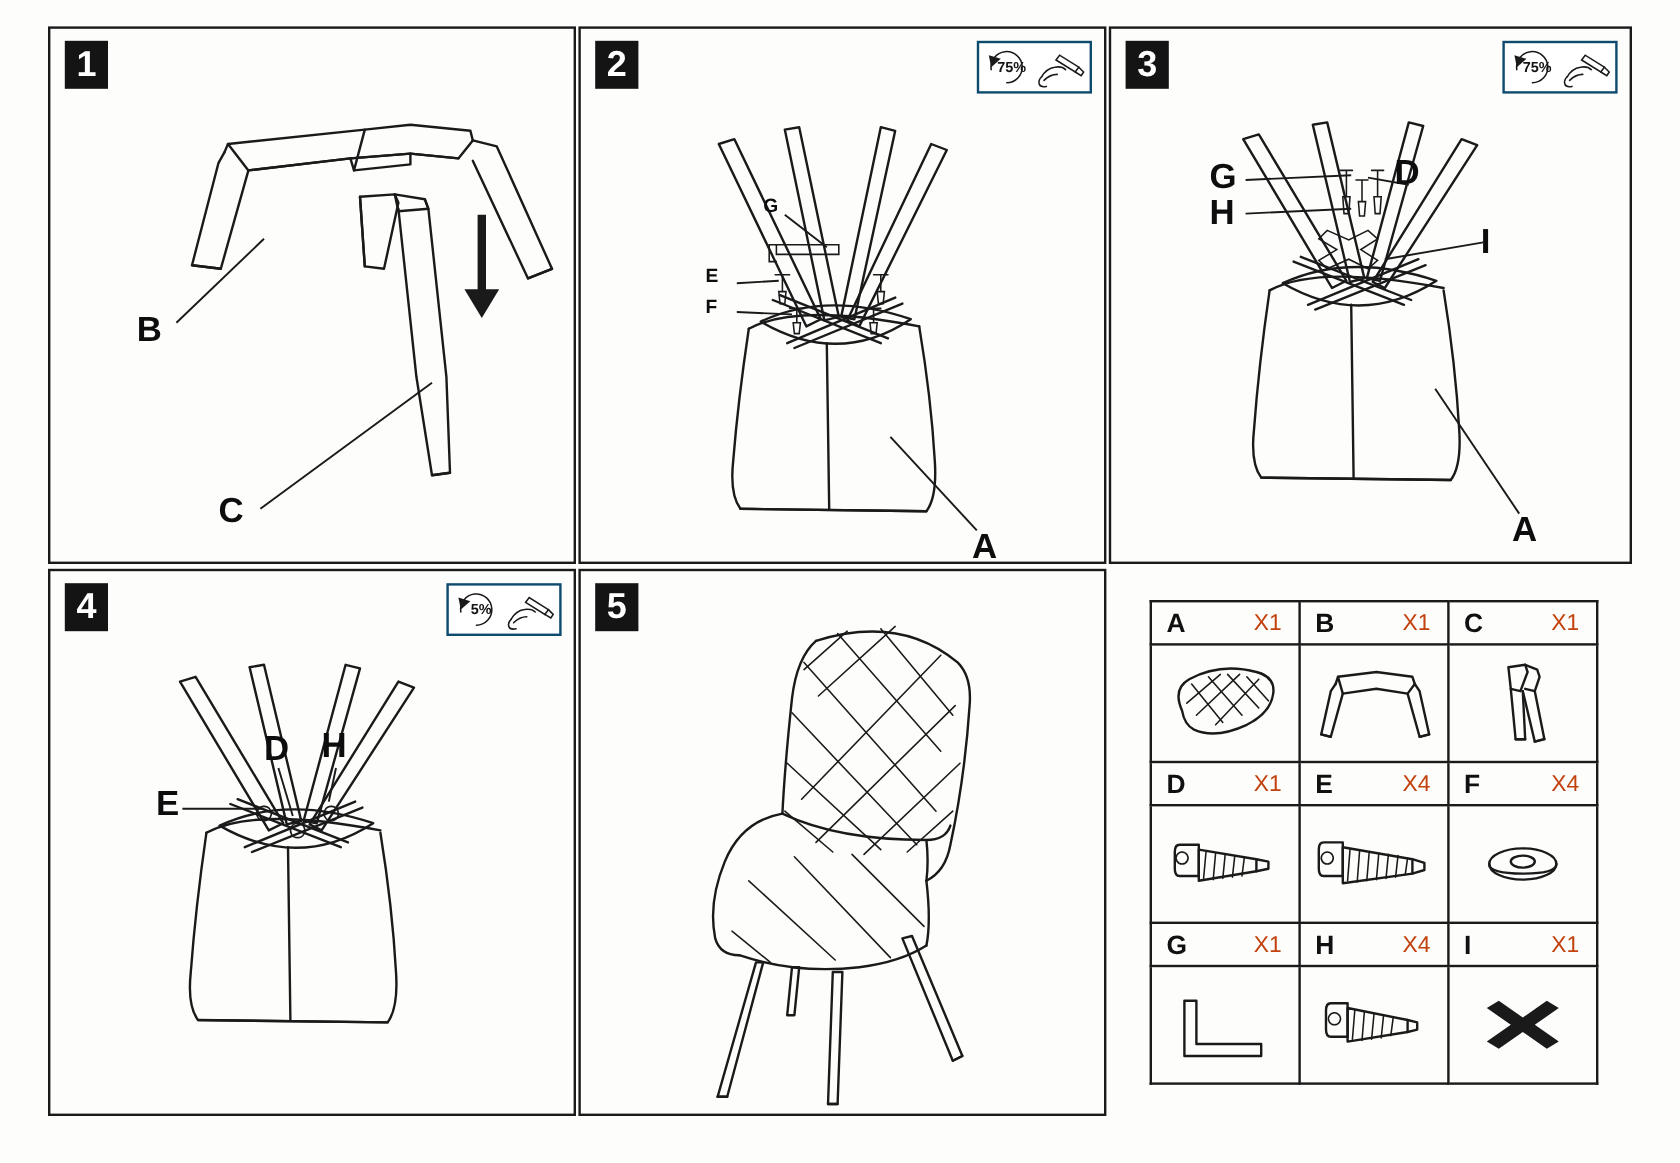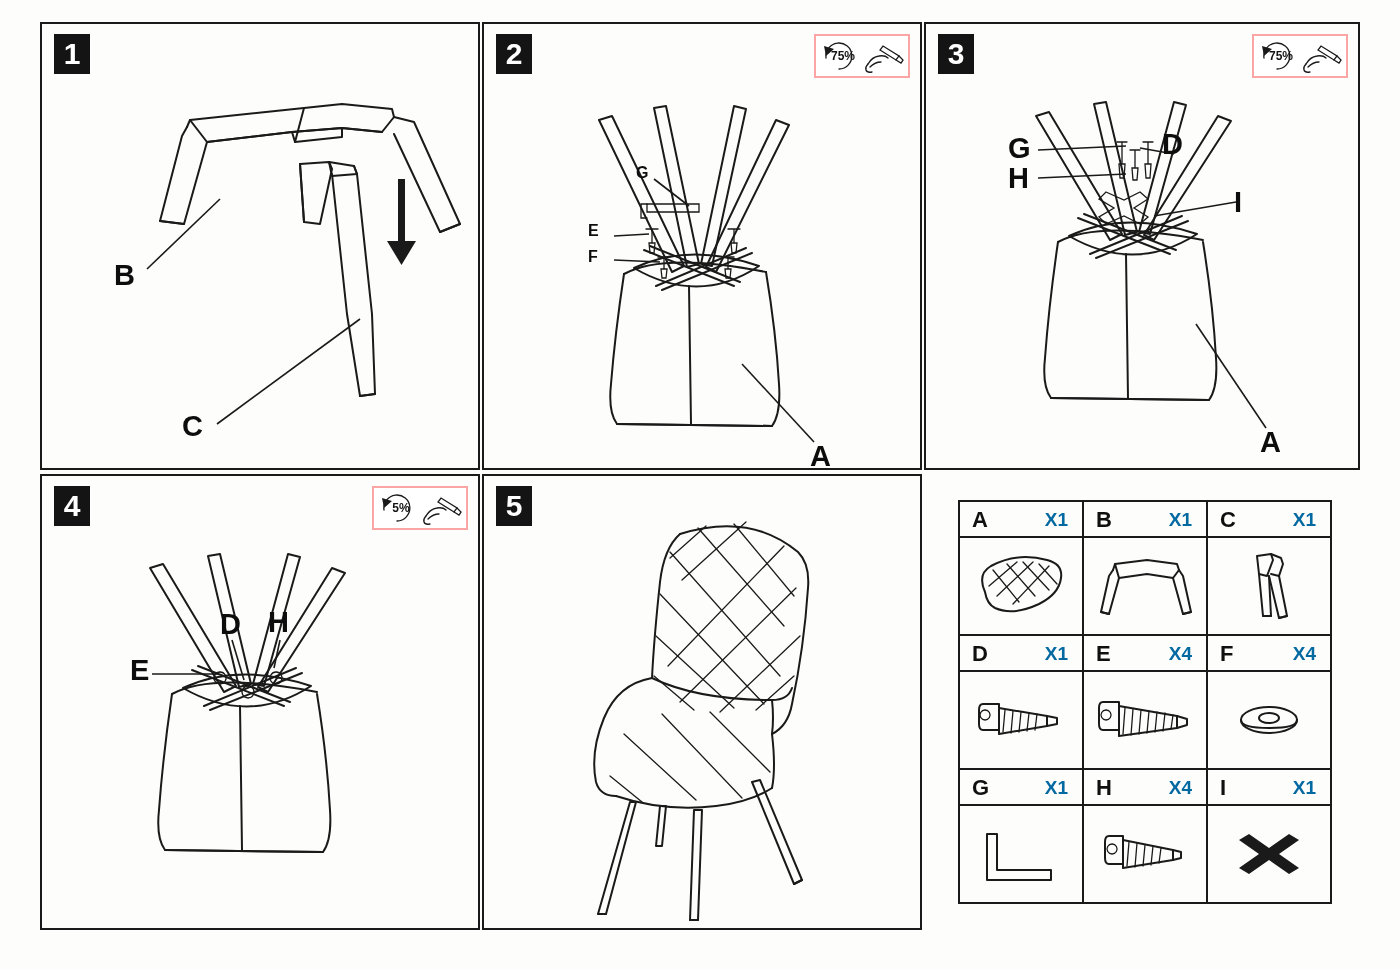--- a/index.html
+++ b/index.html
@@ -34,21 +34,21 @@
     font-weight: bold;
     line-height: 40px;
     text-align: center;
     font-family: "Liberation Sans", sans-serif;
   }
   
   .rot-box {
     position: absolute;
     width: 96px;
     height: 44px;
-    border: 2px solid #fca5a5;
+    border: 2px solid #0c4a6e;
     box-sizing: border-box;
     background: #ffffff;
   }
   .rot-box svg { display: block; }
   .rot-pct {
     position: absolute;
     left: 10px;
     top: 13px;
     width: 34px;
     text-align: center;
@@ -112,22 +112,22 @@
     top: 5px;
     font-size: 22px;
     font-weight: bold;
     color: #101010;
   }
   .pt-qty {
     position: absolute;
     right: 14px;
     top: 7px;
     font-size: 19px;
-    font-weight: bold;
-    color: #0369a1;
+    font-weight: normal;
+    color: #c2410c;
   }
   .pt-art {
     height: 96px;
     position: relative;
   }
   .pt-art svg {
     position: absolute;
     left: 50%;
     top: 50%;
     transform: translate(-50%, -50%);

